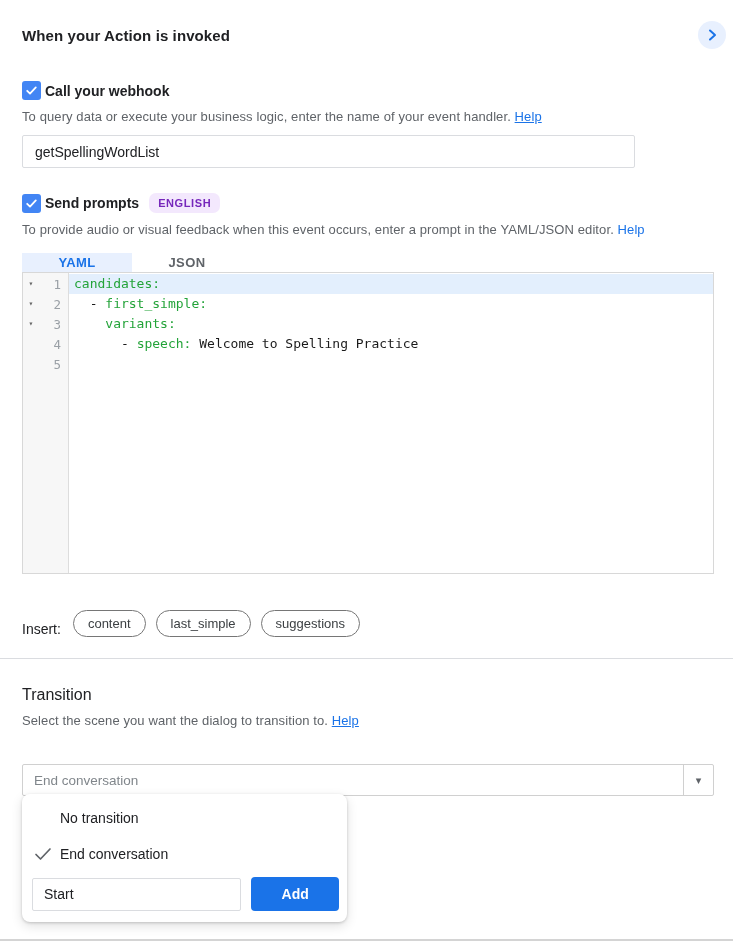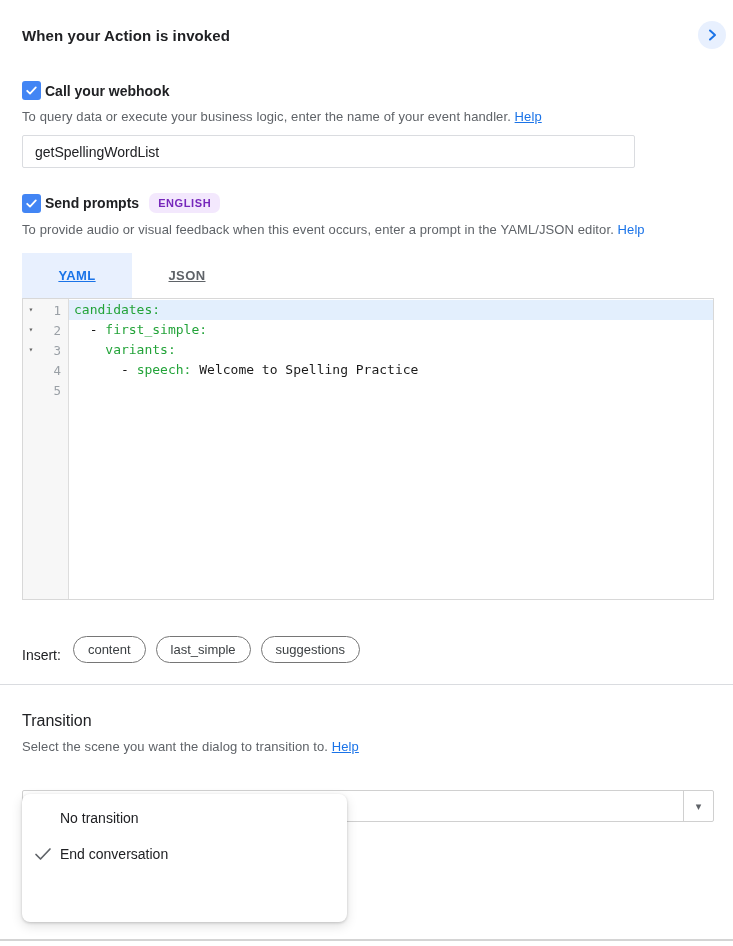--- a/index.html
+++ b/index.html
@@ -37,22 +37,22 @@
   .helper{font-size:13px;color:var(--text-gray);margin:9px 0 0 22px;letter-spacing:.1px;}
   .help-link{color:var(--accent-blue);text-decoration:underline;cursor:pointer;}
   .help-link.no-underline{text-decoration:none;}
 
   .text-input{display:block;width:613px;height:33px;margin:11px 0 0 22px;
     border:1px solid var(--border-gray);border-radius:2px;padding:0 12px;
     font-size:14px;color:var(--text-dark);font-family:"Liberation Sans",sans-serif;outline:none;}
 
   
   .tabs{display:flex;margin:16px 0 0 22px;}
-  .tab{width:110px;height:45px;display:flex;align-items:center;justify-content:center;
-    font-size:13px;font-weight:600;letter-spacing:.4px;color:var(--text-gray);cursor:pointer;text-decoration:underline;}
+  .tab{width:110px;height:19px;display:flex;align-items:center;justify-content:center;
+    font-size:13px;font-weight:600;letter-spacing:.4px;color:var(--text-gray);cursor:pointer;}
   .tab.active{background:var(--tab-active-bg);color:var(--accent-blue);}
 
   
   .editor{display:flex;width:692px;height:302px;margin-left:22px;
     border:1px solid #d8d8d8;font-family:"DejaVu Sans Mono",monospace;font-size:13px;}
   .gutter{width:46px;background:#f7f7f7;border-right:1px solid #ddd;flex:none;
     padding-top:1px;}
   .gutter-row{display:flex;align-items:center;height:20px;}
   .fold{width:16px;text-align:center;font-size:8px;color:#666;cursor:pointer;line-height:20px;}
   .lnum{flex:1;text-align:right;padding-right:7px;color:#9aa0a6;font-size:12.5px;}
@@ -201,16 +201,20 @@
       <span class="menu-text">No transition</span>
     </div>
     <div class="menu-item">
       <span class="menu-check">
         <svg width="18" height="14" viewBox="0 0 18 14">
           <polyline points="2,7.5 6.5,12 16,2" fill="none" stroke="#5f6368" stroke-width="1.7" stroke-linecap="round" stroke-linejoin="round"></polyline>
         </svg>
       </span>
       <span class="menu-text">End conversation</span>
     </div>
+    <div class="menu-bottom">
+      <input class="menu-input" value="Start" style="">
+      <button class="add-btn">Add</button>
+    </div>
   </div>
 
   <div class="bottom-divider"></div>
 </div>
 
 </body></html>

